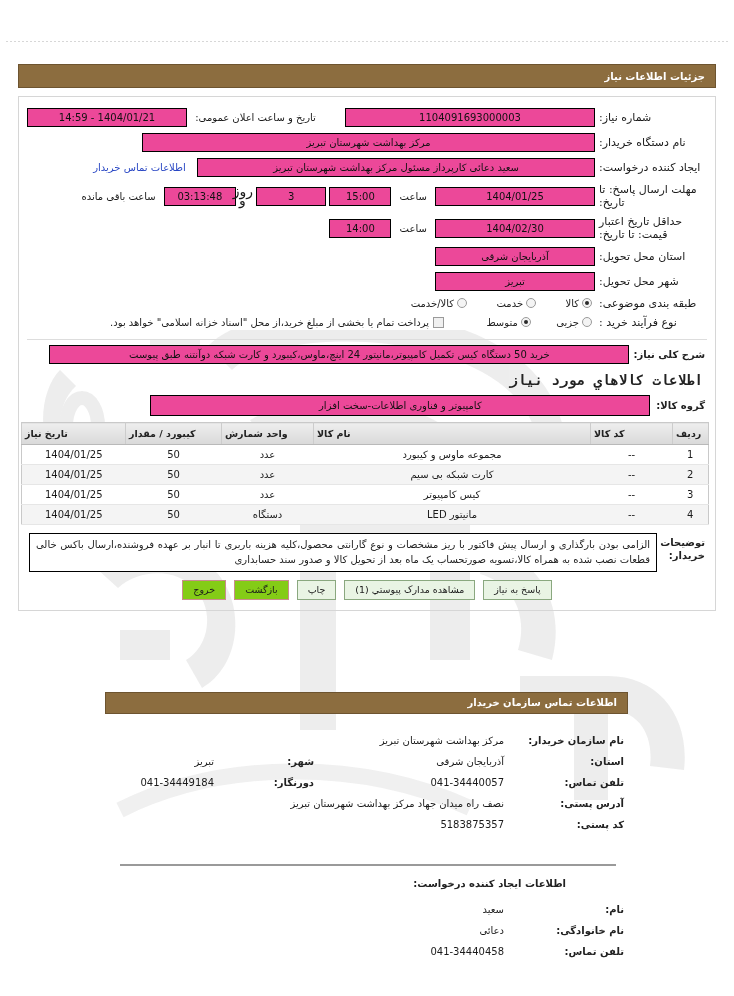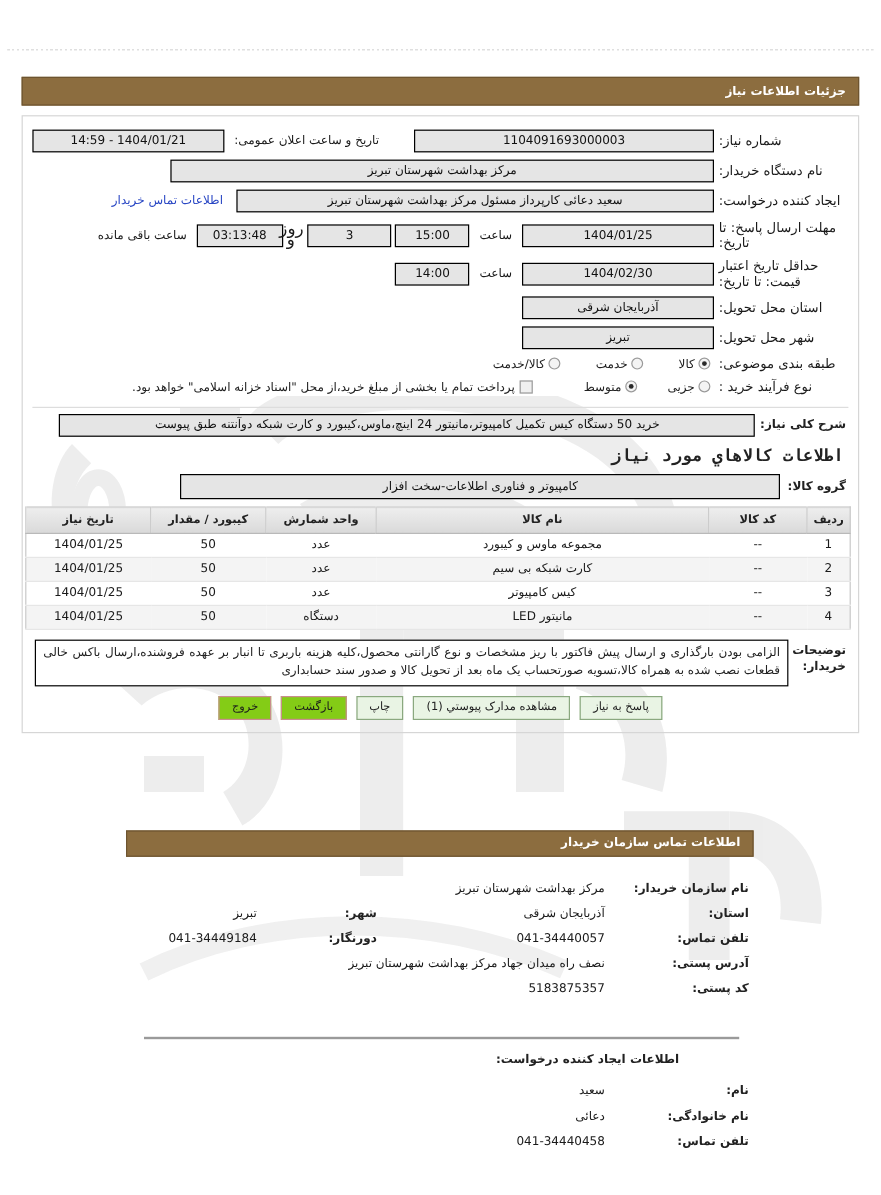--- a/index.html
+++ b/index.html
@@ -92,21 +92,21 @@
     font-size: 11px;
     color: #1a1a1a;
     white-space: normal;
     padding-right: 6px !important;
     width: 112px;
   }
 
   .fld {
     display: inline-block;
     border: 1px solid #000;
-    background: #e5e5e5;
+    background: #ec4899;
     height: 19px;
     line-height: 17px;
     font-size: 10px;
     text-align: center;
     padding: 0 6px;
     vertical-align: middle;
     color: #111;
     white-space: nowrap;
     overflow: hidden;
   }
@@ -195,21 +195,21 @@
     font-size: 10px;
   }
   table.goods thead th {
     background: linear-gradient(to bottom,#eeeeee,#d9d9d9);
     border-bottom: 1px solid #b9b9b9;
     border-left: 1px solid #cccccc;
     font-weight: bold;
     font-size: 9.5px;
     padding: 5px 3px;
     color: #222;
-    text-align: center;
+    text-align: left;
   }
   table.goods tbody td {
     padding: 4px 3px;
     text-align: center;
     font-size: 10px;
     border-bottom: 1px solid #e6e6e6;
     color: #1a1a1a;
   }
   table.goods tbody tr:nth-child(even) { background: #f4f4f4; }
   table.goods tbody tr:nth-child(odd)  { background: #ffffff; }

